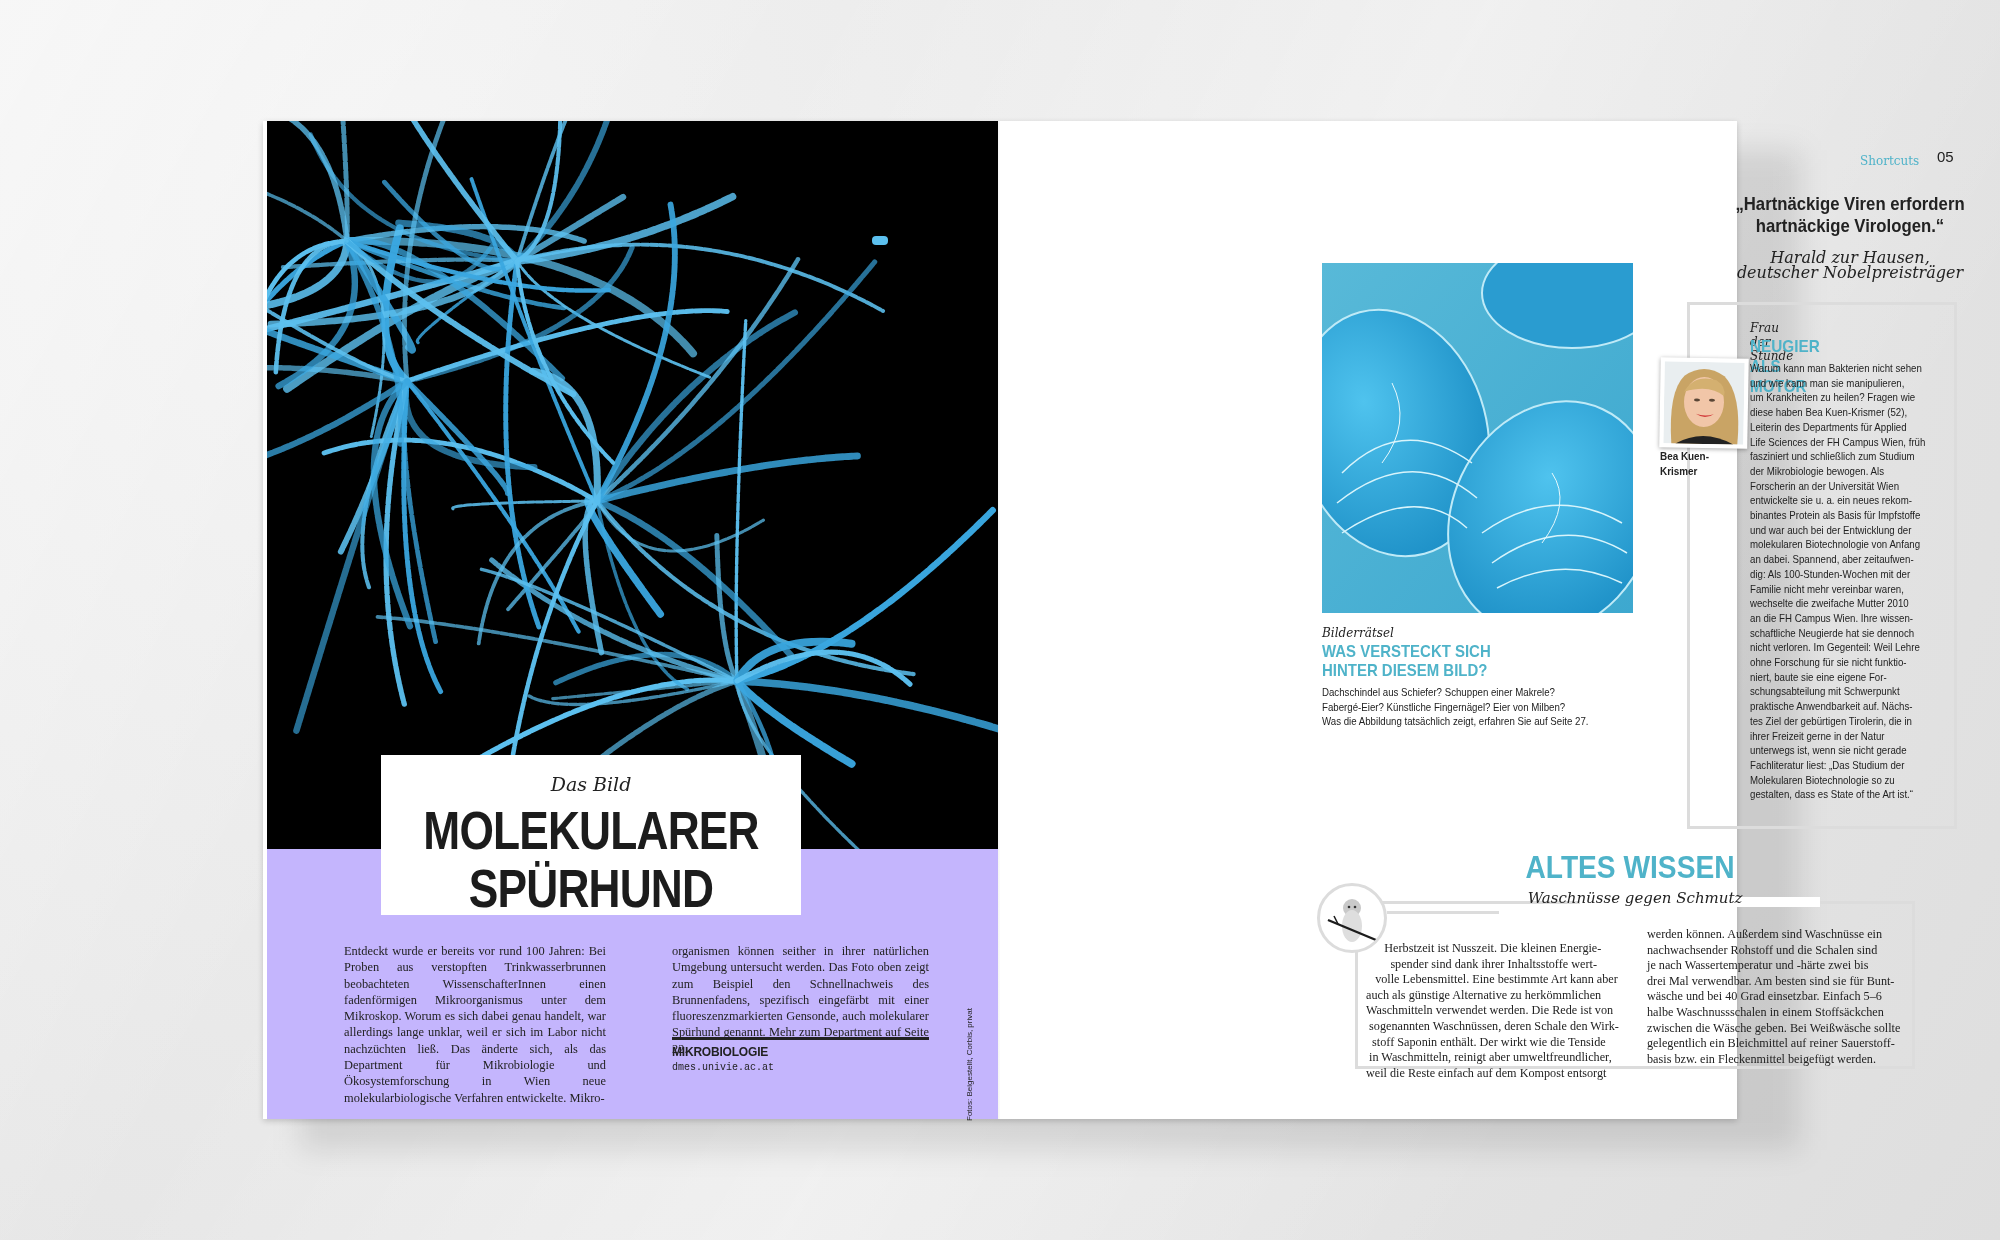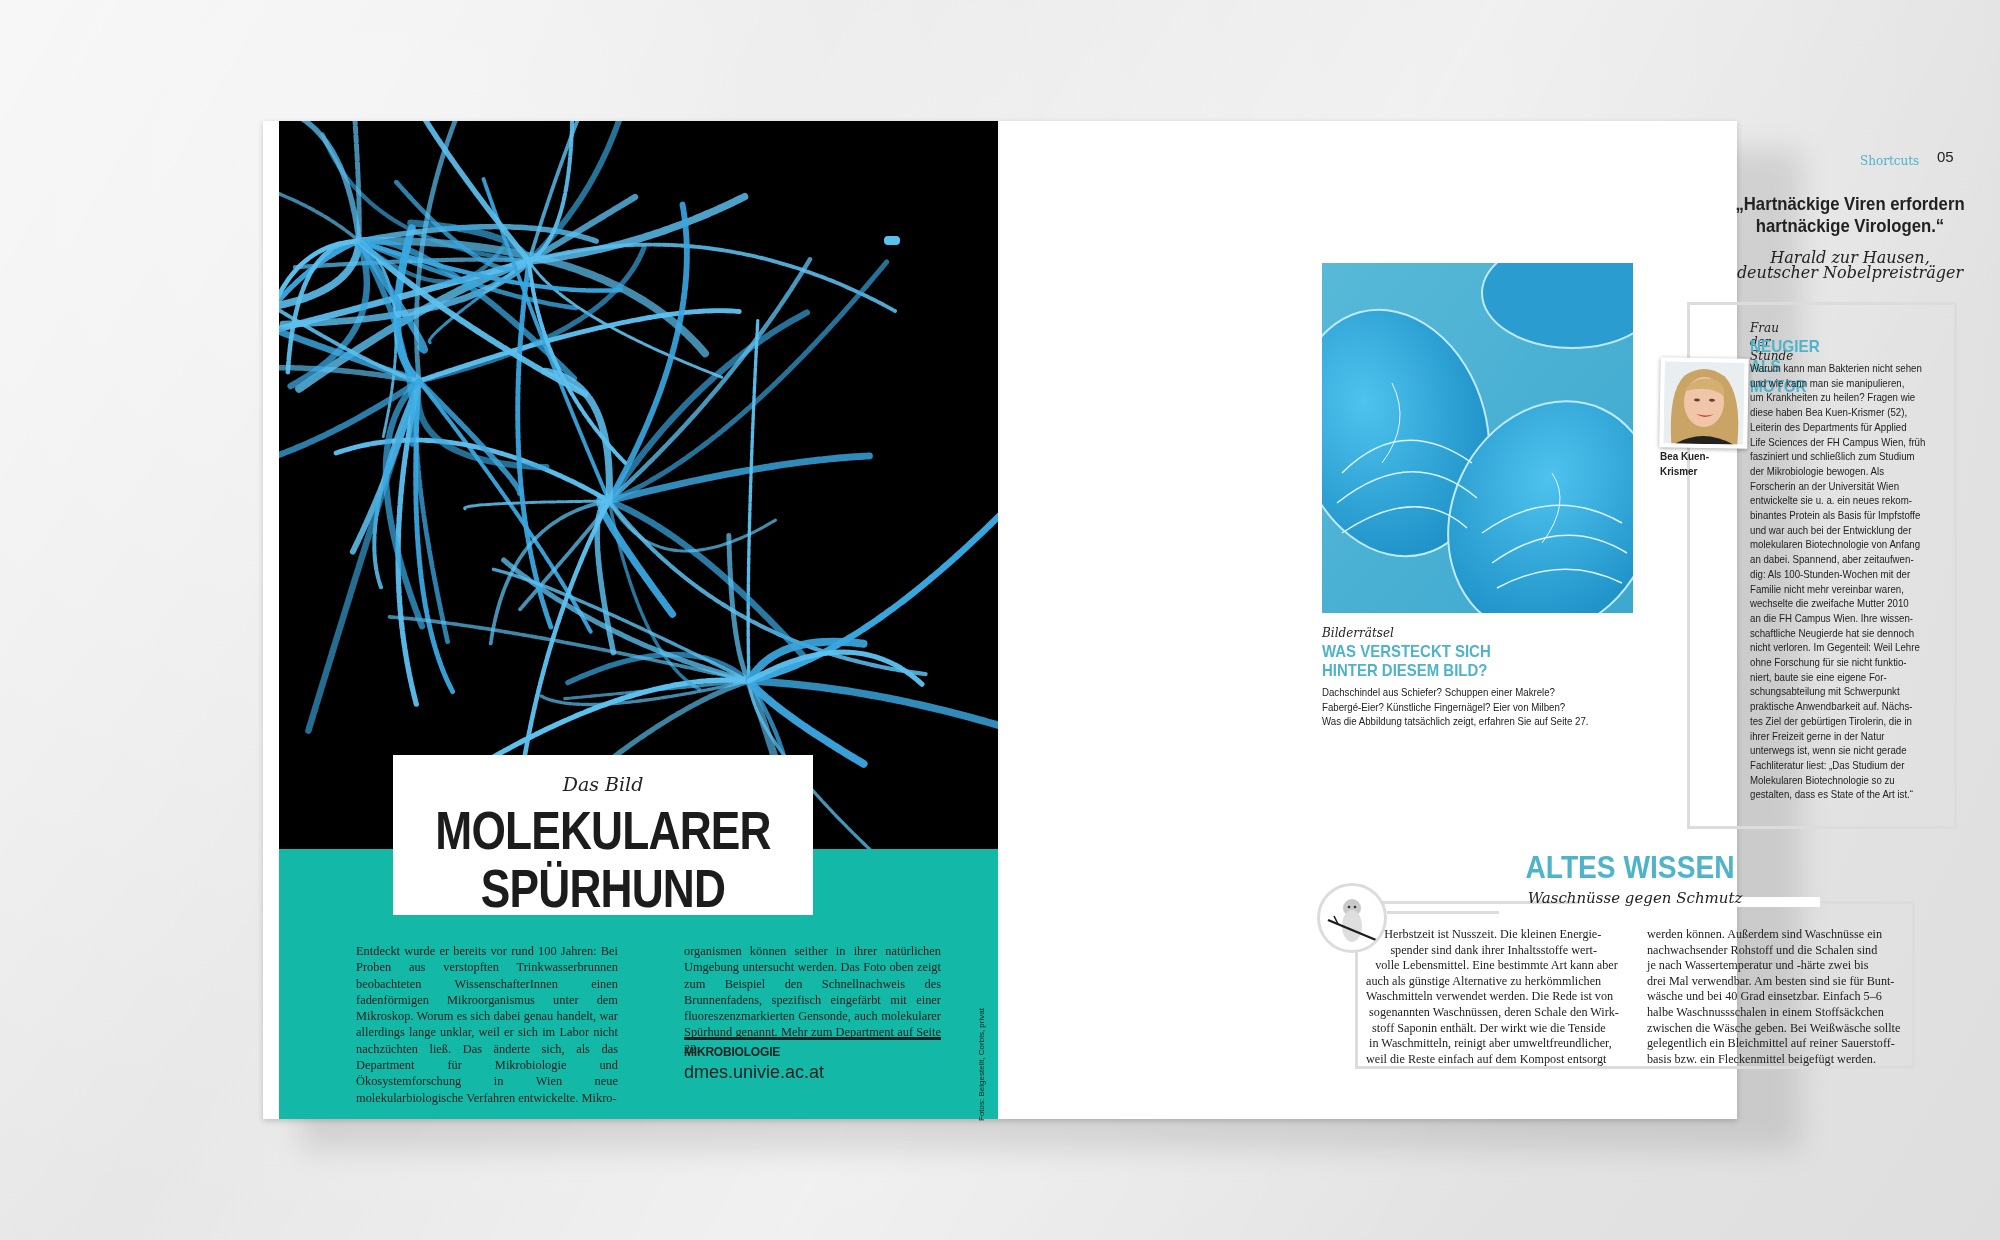--- a/index.html
+++ b/index.html
@@ -9,38 +9,38 @@
     background-image:
       linear-gradient(120deg, rgba(255,255,255,0.55) 0%, rgba(255,255,255,0) 30%, rgba(255,255,255,0.4) 55%, rgba(255,255,255,0) 80%),
       radial-gradient(circle at 20% 15%, #f2f2f2 0%, #e6e6e6 60%, #dedede 100%);
     font-family: "Liberation Sans", sans-serif;
   }
   .shadow {
     position: absolute; left: 300px; top: 150px; width: 1500px; height: 1000px;
     background: rgba(0,0,0,0.10); filter: blur(14px);
   }
   .spread { position: absolute; left: 263px; top: 121px; width: 1474px; height: 998px; background: #fff; box-shadow: 0 2px 6px rgba(0,0,0,0.18); }
-  .page-left { position: absolute; left: 16px; top: 0; width: 737px; height: 998px; background: #14b8a6; }
+  .page-left { position: absolute; left: 4px; top: 0; width: 737px; height: 998px; background: #c4b5fd; }
   .page-right { position: absolute; left: 737px; top: 0; width: 737px; height: 998px; background: #fff; }
   .gutter { position: absolute; left: 735px; top: 0; width: 6px; height: 998px; background: linear-gradient(90deg, #f4f4f4, #fff 50%, #f4f4f4); }
 
   
   .hero-img { position: absolute; left: 0; top: 0; width: 737px; height: 728px; background: #000; overflow: hidden; }
   .hero-img svg { width: 100%; height: 100%; display: block; }
 
   .title-box { position: absolute; left: 114px; top: 634px; width: 420px; height: 160px; background: #fff; text-align: center; }
   .title-kicker { position: absolute; left: 0; right: 0; top: 18px; font-family: "DejaVu Serif", serif; font-style: italic; font-size: 19px; color: #222; }
   .title-main { position: absolute; left: -20px; right: -20px; top: 46px; font-family: "Liberation Sans", sans-serif; font-weight: bold; font-size: 54px; line-height: 58px; letter-spacing: -1px; color: #1c1c1c; transform: scaleX(0.82); }
 
   .body-col { position: absolute; top: 822px; font-family: "Liberation Serif", serif; font-size: 12.4px; line-height: 16.3px; color: #222; text-align: justify; }
   .col1 { left: 77px; width: 262px; }
   .col2 { left: 405px; width: 257px; }
   .rule { position: absolute; left: 405px; top: 916px; width: 257px; height: 3px; background: #222; }
   .micro-label { position: absolute; left: 405px; top: 924px; font-weight: bold; font-size: 12px; color: #222; letter-spacing: -0.2px; }
-  .micro-url { position: absolute; left: 405px; top: 941px; font-family: Liberation Sans, sans-serif; font-size: 18px; color: #222; }
+  .micro-url { position: absolute; left: 405px; top: 941px; font-family: Liberation Mono, monospace; font-size: 10px; color: #222; }
   .credit { position: absolute; left: 698px; top: 1000px; transform: rotate(-90deg); transform-origin: left top; font-size: 8px; color: #222; white-space: nowrap; }
 
   
   .running-section { position: absolute; left: 860px; top: 33px; font-family: "DejaVu Serif", serif; font-size: 12px; color: #4fb3c9; }
   .running-page { position: absolute; left: 937px; top: 27px; font-size: 15px; color: #222; }
   .quote { position: absolute; left: 640px; top: 72px; width: 420px; text-align: center; font-weight: bold; font-size: 19px; line-height: 22px; color: #222; transform: scaleX(0.88); }
   .quote-author { position: absolute; left: 700px; top: 129px; width: 300px; text-align: center; font-family: "DejaVu Serif", serif; font-style: italic; font-size: 16px; line-height: 15px; color: #222; }
 
   .puzzle-img { position: absolute; left: 322px; top: 142px; width: 311px; height: 350px; overflow: hidden; background: #3fb0d8; }
   .puzzle-img svg { display: block; }
@@ -301,21 +301,21 @@
         <ellipse cx="32" cy="40" rx="10" ry="16" fill="#dedede"></ellipse>
         <circle cx="29" cy="21" r="1.3" fill="#333"></circle>
         <circle cx="35" cy="21" r="1.3" fill="#333"></circle>
         <path d="M8 34 L56 54" stroke="#1c1c1c" stroke-width="2.4"></path>
         <path d="M14 30 L18 38" stroke="#1c1c1c" stroke-width="1.6"></path>
       </svg>
     </div>
     <div class="altes-title">ALTES WISSEN</div>
     <div class="altes-sub">Waschnüsse gegen Schmutz</div>
     <div class="altes-col altes-c1" id="altes-c1">
-        <div style="white-space: pre;">      Herbstzeit ist Nusszeit. Die kleinen Energie-</div>
+        <div style="white-space: pre; margin-top: 14px;">      Herbstzeit ist Nusszeit. Die kleinen Energie-</div>
         <div style="white-space: pre;">        spender sind dank ihrer Inhaltsstoffe wert-</div>
         <div style="white-space: pre;">   volle Lebensmittel. Eine bestimmte Art kann aber</div>
         <div style="white-space: pre;">auch als günstige Alternative zu herkömmlichen</div>
         <div style="white-space: pre;">Waschmitteln verwendet werden. Die Rede ist von</div>
         <div style="white-space: pre;"> sogenannten Waschnüssen, deren Schale den Wirk-</div>
         <div style="white-space: pre;">  stoff Saponin enthält. Der wirkt wie die Tenside</div>
         <div style="white-space: pre;"> in Waschmitteln, reinigt aber umweltfreundlicher,</div>
         <div style="white-space: pre;">weil die Reste einfach auf dem Kompost entsorgt</div>
       </div>
     <div class="altes-col altes-c2" id="altes-c2">

